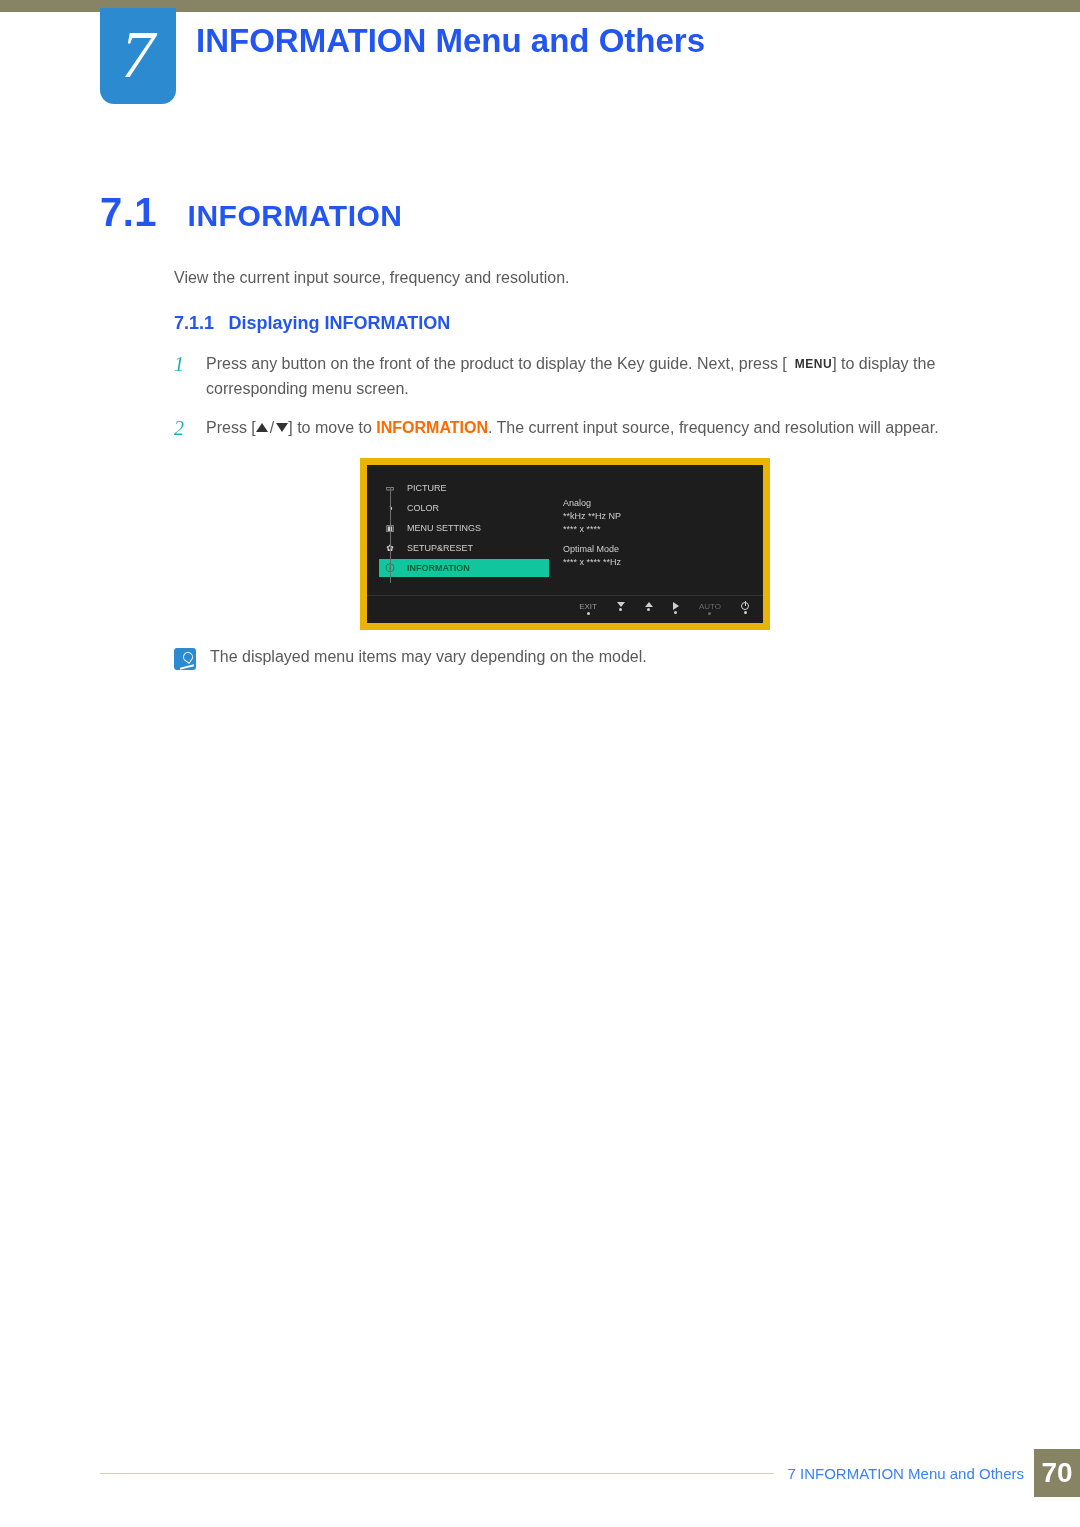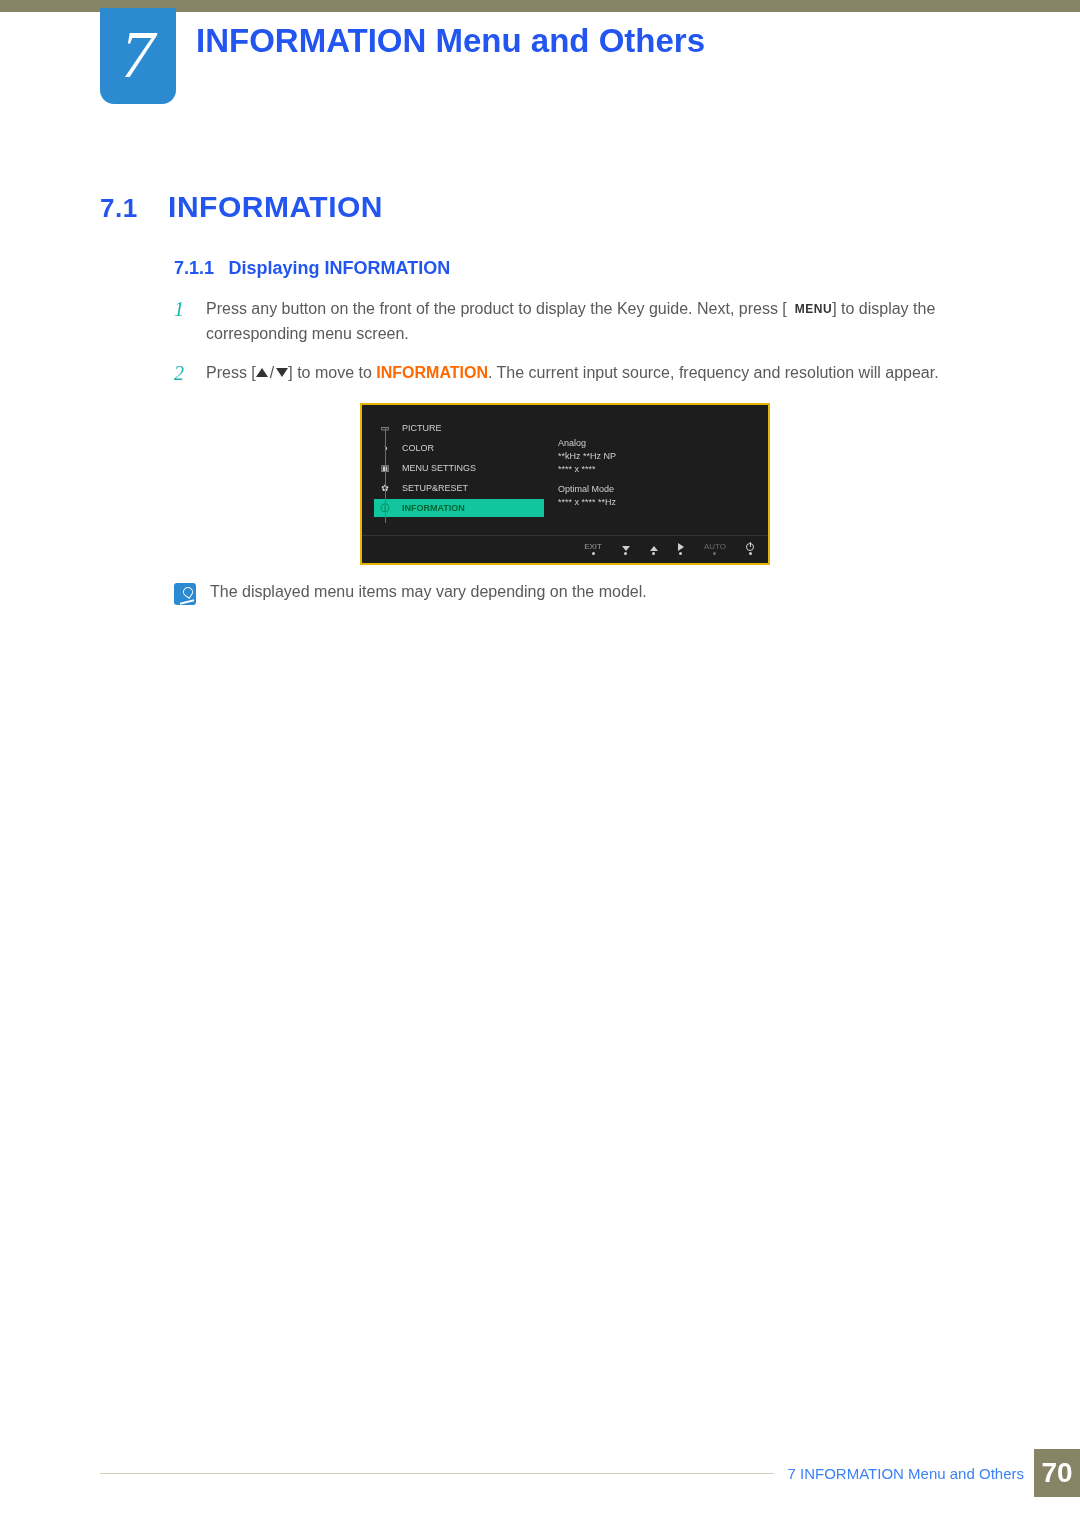--- a/index.html
+++ b/index.html
@@ -26,21 +26,21 @@
     position: absolute; left: 196px; top: 22px;
     font-size: 33px; font-weight: bold; color: #2356f0;
   }
 
   
   .content { position: absolute; left: 100px; right: 90px; top: 190px; }
 
   
   .sect-h1 { margin-bottom: 34px; }
   .sect-h1 .num71 {
-    color: #2356f0; font-size: 26px; font-weight: bold; letter-spacing: 0.5px;
+    color: #2356f0; font-size: 40px; font-weight: bold; letter-spacing: 0.5px;
   }
   .sect-h1 .label71 {
     color: #2356f0; font-size: 30px; font-weight: bold; margin-left: 26px; letter-spacing: 0.5px;
   }
 
   .intro { font-size: 16px; color: #5a5a5a; margin: 12px 0 26px 74px; }
 
   
   .sect-h2 { margin-left: 74px; margin-bottom: 18px; }
   .sect-h2 .num711 { color: #2356f0; font-size: 18px; font-weight: bold; }
@@ -63,41 +63,41 @@
   }
   .arrow-up { border-left: 6px solid transparent; border-right: 6px solid transparent; border-bottom: 9px solid #333; }
   .arrow-down { border-left: 6px solid transparent; border-right: 6px solid transparent; border-top: 9px solid #333; }
   .slash { padding: 0 2px; }
   .kw-orange { color: #ff6a00; font-weight: bold; }
 
   
   .osd-wrap { margin-left: 260px; margin-top: 18px; }
   .osd {
     width: 410px; background: #1d1d1d; color: #cfcfcf; font-size: 10px;
-    border: 2px solid #eab308; position: relative;
+    border: 7px solid #eab308; position: relative;
   }
   .osd-body { display: flex; padding: 14px 12px 4px 12px; min-height: 130px; }
   .osd-left { width: 170px; }
   .osd-right { flex: 1; padding-left: 14px; padding-top: 18px; font-size: 9px; line-height: 1.4; color:#cfcfcf; }
   .osd-item {
     display: flex; align-items: center; gap: 10px; padding: 3px 6px 3px 4px;
     font-size: 9px; color:#cfcfcf; margin-bottom: 2px; height:18px;
   }
   .osd-item .ico {
     width: 14px; height: 12px; display:inline-flex; align-items:center; justify-content:center;
     color:#cfcfcf;
   }
   .osd-item.sel { background: #11c59e; color: #072; color:#053; }
   .osd-item.sel .label { color:#063; font-weight:bold; }
   .osd-item.sel .ico { color:#063; }
   .osd-line {
     position:absolute; left: 23px; top: 22px; bottom: 40px; width:1px; background:#6e6e6e;
   }
   .osd-footer {
-    display:flex; justify-content:flex-end; align-items:flex-end; gap:20px;
+    display:flex; justify-content:flex-end; align-items:flex-start; gap:20px;
     padding: 6px 14px 8px 14px; font-size:8px; color:#9a9a9a;
     border-top: 1px solid #333;
   }
   .osd-footer .ctl { display:flex; flex-direction:column; align-items:center; gap:1px; }
   .mini-up { width:0;height:0;border-left:4px solid transparent;border-right:4px solid transparent;border-bottom:5px solid #cfcfcf; }
   .mini-down { width:0;height:0;border-left:4px solid transparent;border-right:4px solid transparent;border-top:5px solid #cfcfcf; }
   .mini-right { width:0;height:0;border-top:4px solid transparent;border-bottom:4px solid transparent;border-left:6px solid #cfcfcf; }
   .mini-dot { width:3px;height:3px;background:#cfcfcf;border-radius:50%; }
   .pwr { width:8px;height:8px;border:1px solid #cfcfcf;border-radius:50%;position:relative; }
   .pwr::after { content:''; position:absolute; left:3px; top:-2px; width:1px; height:5px; background:#cfcfcf; }
@@ -139,20 +139,21 @@
 
   <div class="chapter-title">INFORMATION Menu and Others</div>
 
   <div class="content">
 
     <div class="sect-h1">
       <span class="num71">7.1</span>
       <span class="label71">INFORMATION</span>
     </div>
 
+    <p class="intro">View the current input source, frequency and resolution.</p>
 
     <div class="sect-h2">
       <span class="num711">7.1.1</span>
       <span class="label711">Displaying INFORMATION</span>
     </div>
 
     <div class="steps">
 
       <div class="step">
         <div class="sn">1</div>

